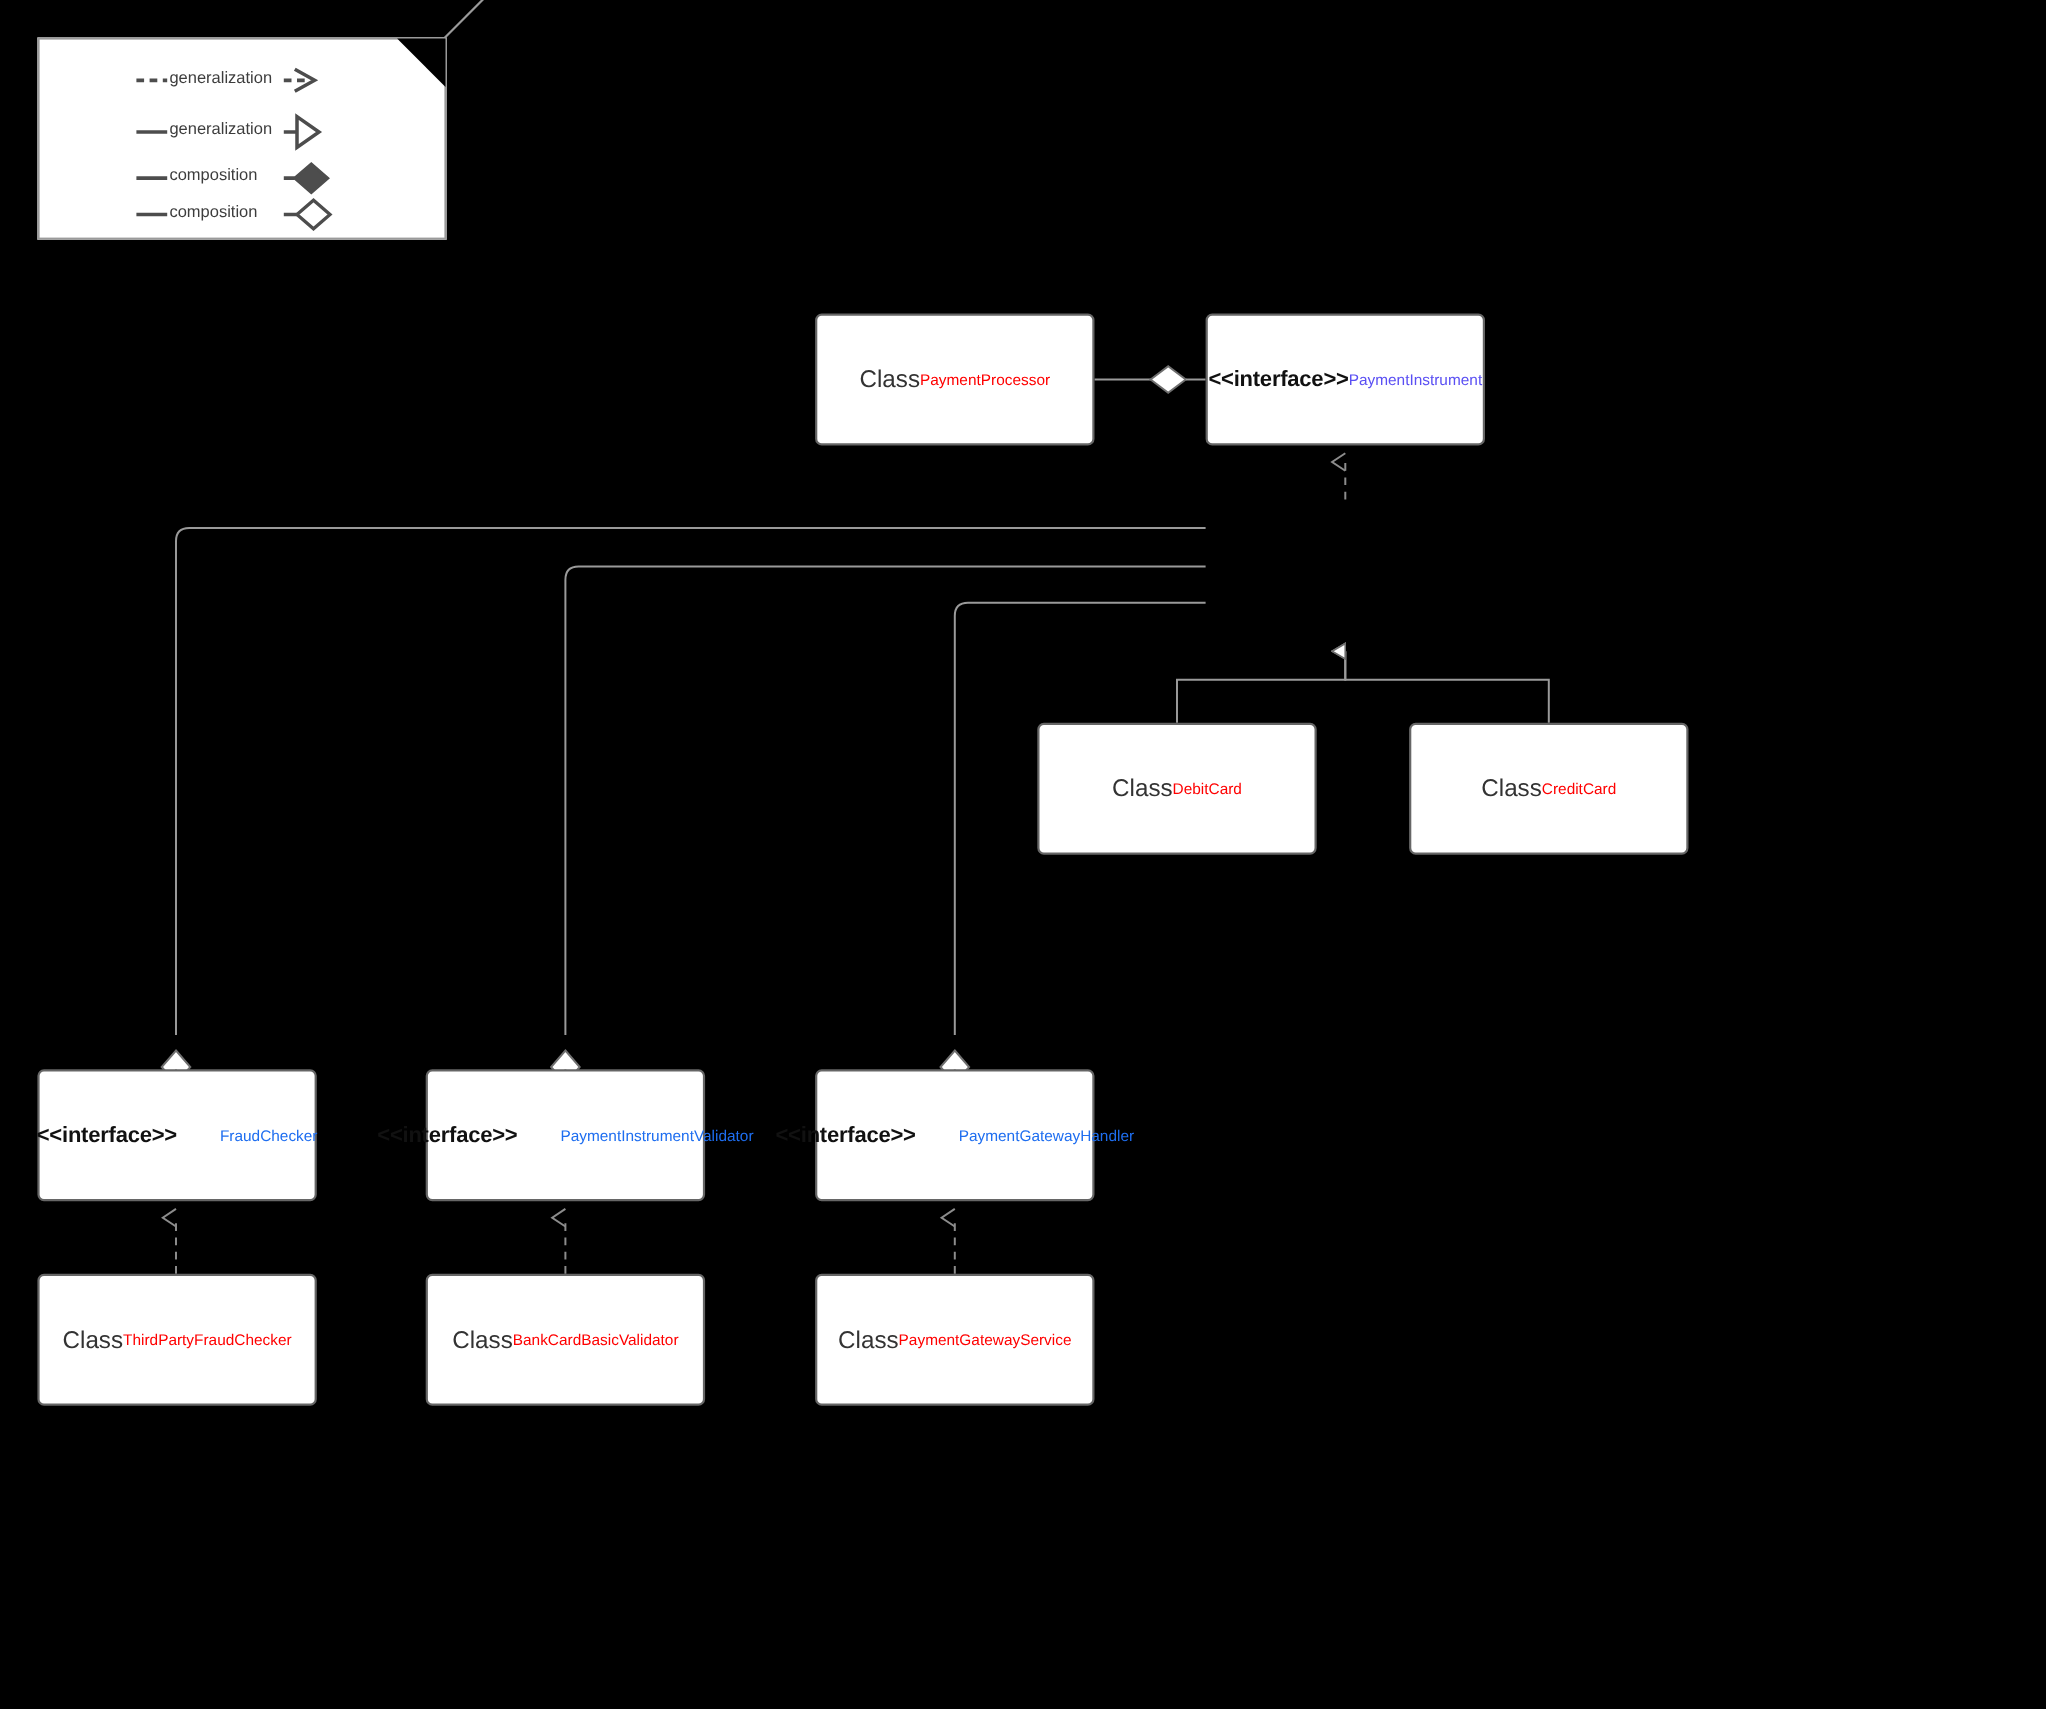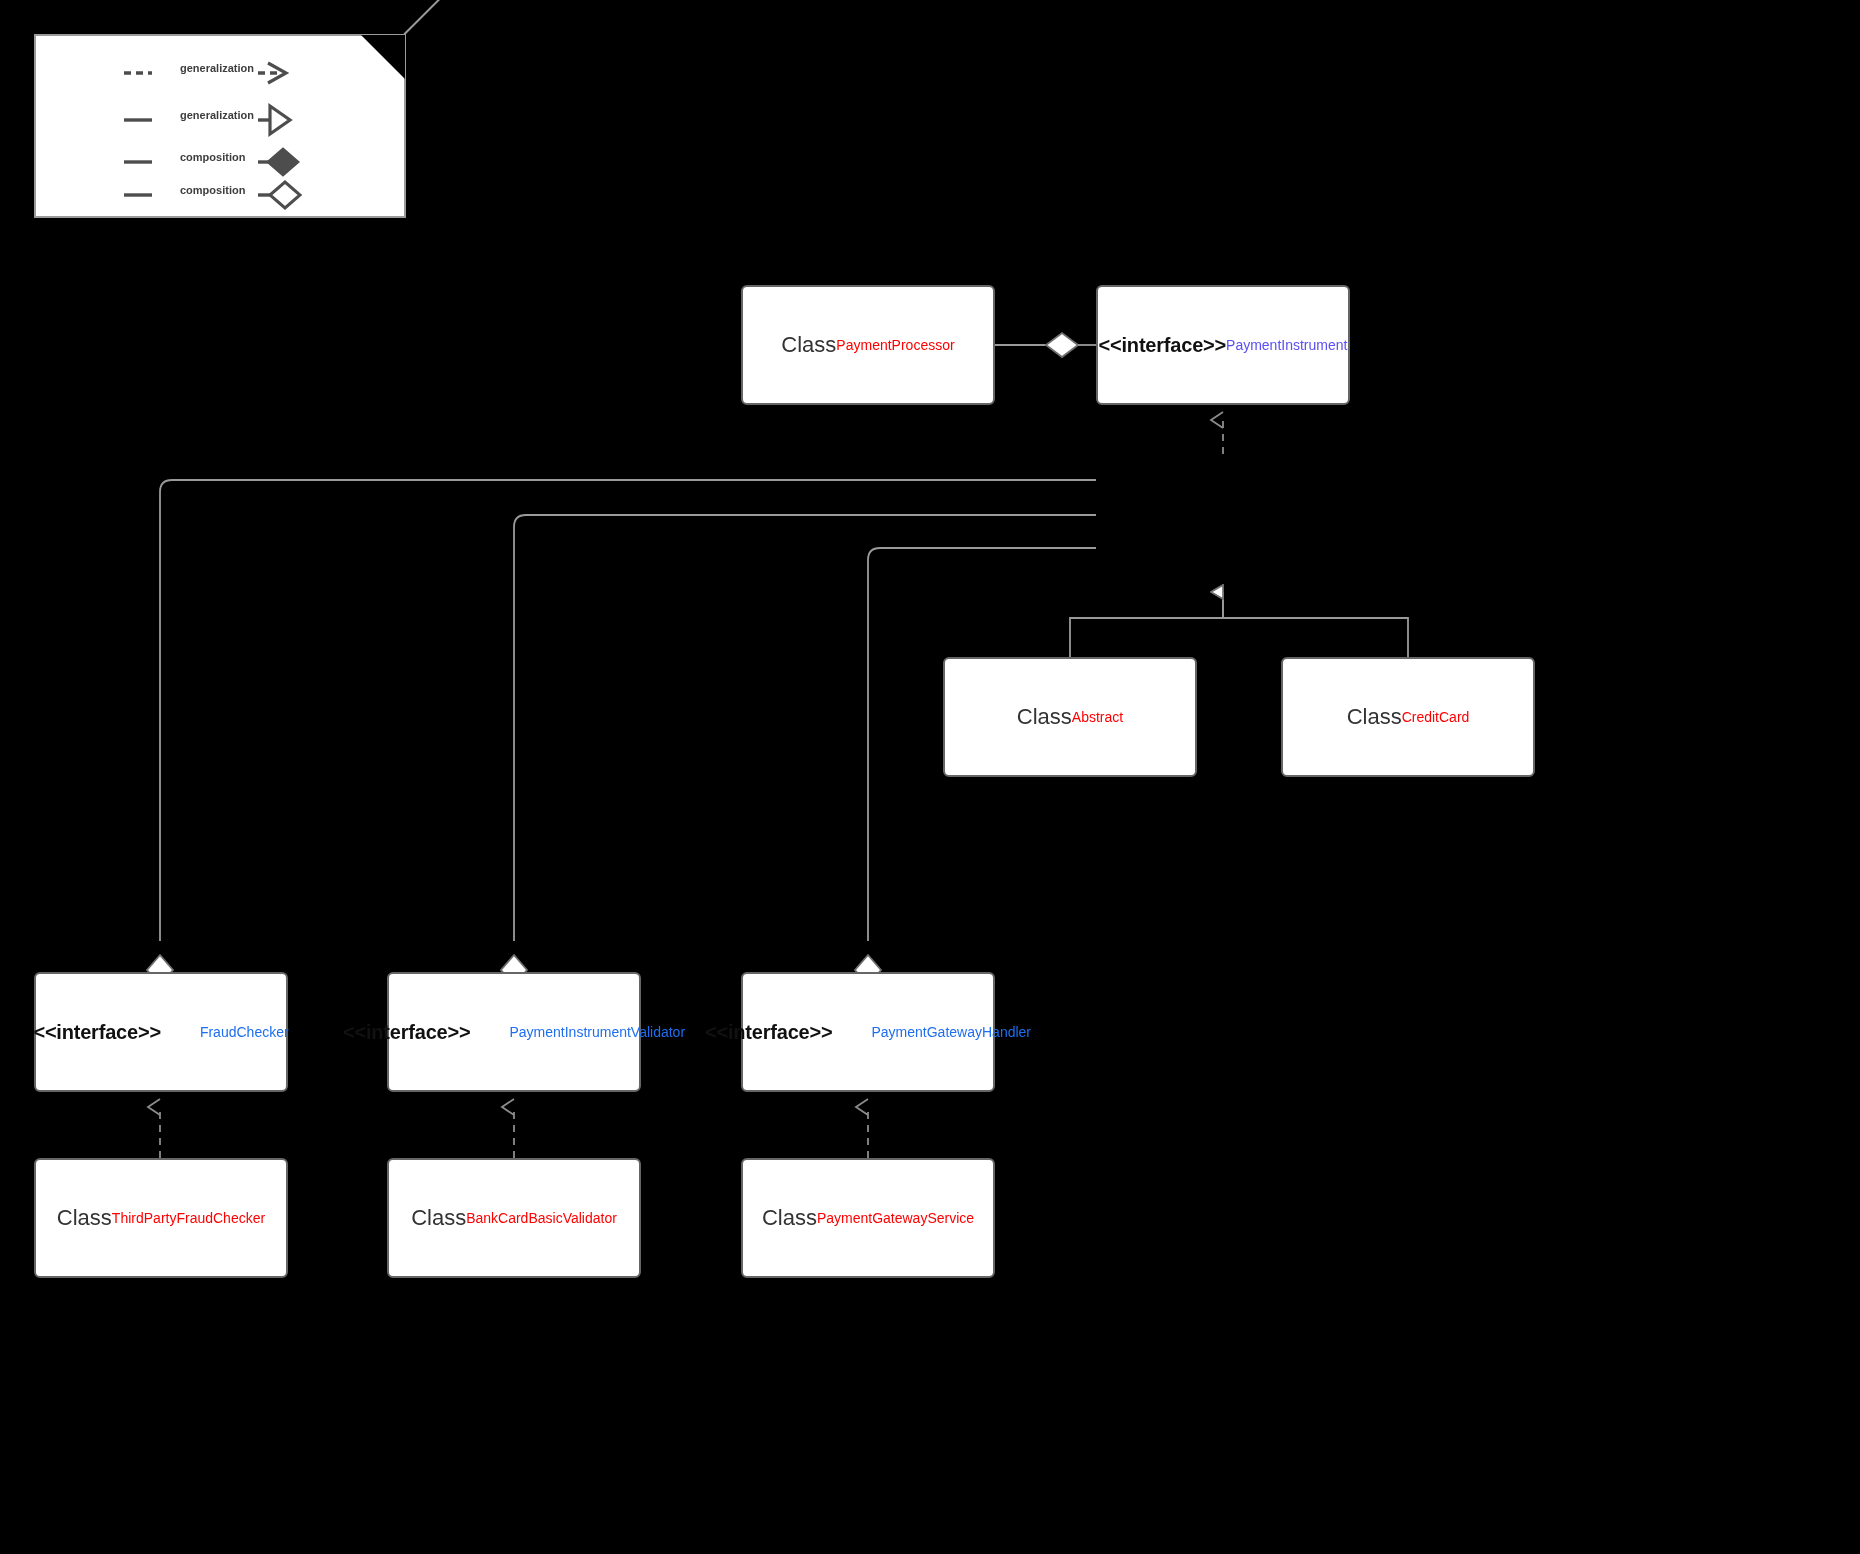--- a/index.html
+++ b/index.html
@@ -90,27 +90,26 @@
     transform: rotate(135deg);
   }
   .legend-row {
     position: absolute;
     left: 0;
     width: 372px;
     height: 30px;
   }
   .legend-label {
     position: absolute;
-    font-size: 11px;
-    font-weight: bold;
+    font-size: 15px;
+    font-weight: normal;
     color: #3d3d3d;
     white-space: nowrap;
     left: 118px;
     top: 4px;
-    margin-left: 26px;
   }
 </style>
 </head>
 <body>
 
 <div id="canvas">
 
   <svg class="edges" viewBox="0 0 1860 1554">
     <defs>
       <marker id="m-hollow-tri-up" markerWidth="16" markerHeight="14" refX="8" refY="13" orient="auto-start-reverse" markerUnits="userSpaceOnUse">
@@ -213,21 +212,21 @@
   </div>
 
   <div class="node" style="left:1096px;top:285px;width:254px;height:120px;">
     <div class="stereo">&lt;&lt;interface&gt;&gt;</div>
     <div class="cname violet">PaymentInstrument</div>
   </div>
 
 
   <div class="node" style="left:943px;top:657px;width:254px;height:120px;">
     <div class="kind">Class</div>
-    <div class="cname red">Abstract</div>
+    <div class="cname red">DebitCard</div>
   </div>
 
   <div class="node" style="left:1281px;top:657px;width:254px;height:120px;">
     <div class="kind">Class</div>
     <div class="cname red">CreditCard</div>
   </div>
 
   <div class="node" style="left:34px;top:972px;width:254px;height:120px;">
     <div class="stereo">&lt;&lt;interface&gt;&gt;</div>
     <div class="cname blue">FraudChecker</div>

